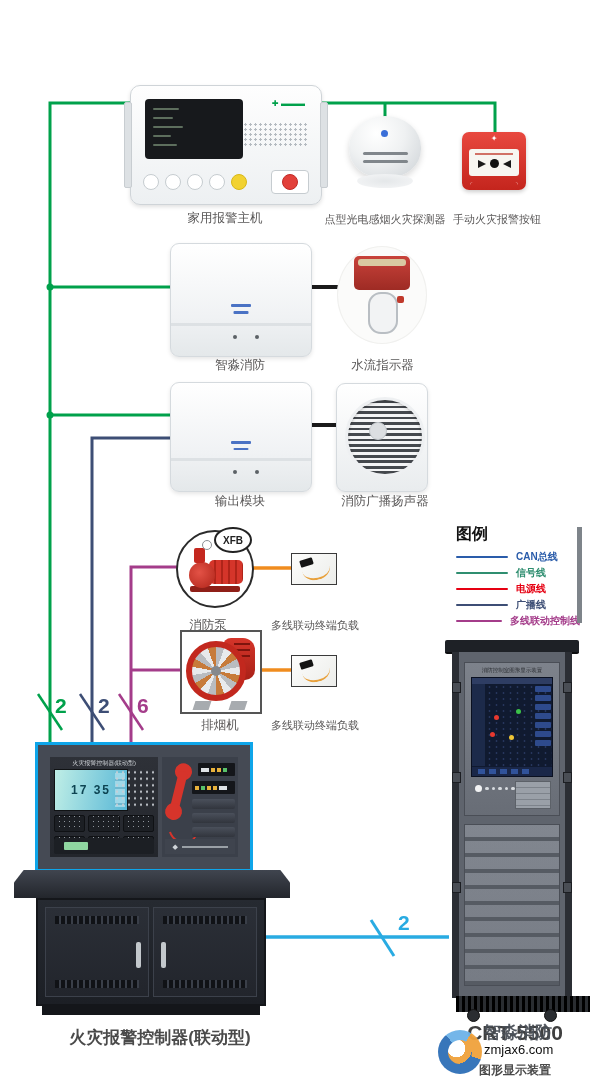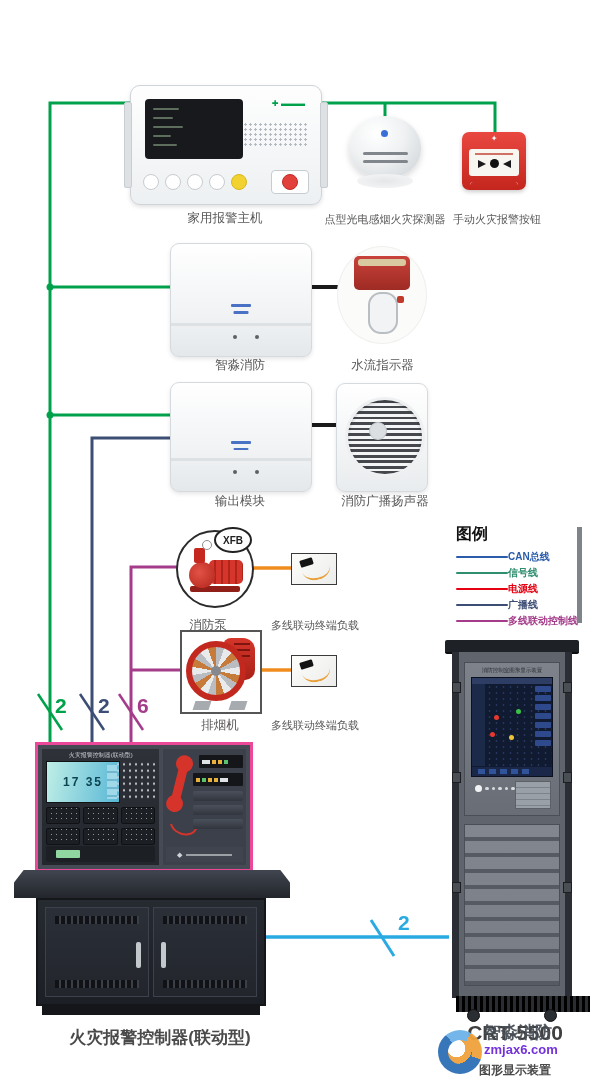--- a/index.html
+++ b/index.html
@@ -77,32 +77,32 @@
   .fan-front{position:absolute;left:4px;top:9px;width:48px;height:48px;border-radius:50%;border:6px solid #c2281e;background:repeating-conic-gradient(#b9bcc0 0 20deg,#e8eaec 20deg 40deg,#c77b3a 40deg 60deg);}
   .fan-hub{position:absolute;left:50%;top:50%;width:10px;height:10px;margin:-5px 0 0 -5px;border-radius:50%;background:#85898d;}
   .fan-leg{position:absolute;bottom:2px;width:16px;height:9px;background:#a7abaf;transform:skewX(-18deg);}
   
   .load{width:44px;height:30px;background:linear-gradient(135deg,#fdfdfc,#ecedea);border:1.5px solid #3a3a3a;z-index:3;overflow:hidden;}
   .load-chip{position:absolute;left:8px;top:5px;width:13px;height:7px;background:#141414;border-radius:1px;transform:rotate(-18deg);}
   .load-wire{position:absolute;left:10px;top:4px;width:28px;height:20px;border:0;border-bottom:2px solid #e8a13c;border-radius:50%;transform:rotate(-12deg);}
   
   .legend{left:448px;top:522px;width:132px;height:104px;background:#fff;z-index:3;}
   .legend-title{font-size:16px;font-weight:bold;color:#111;margin:2px 0 4px 8px;}
-  .lg-row{display:flex;align-items:center;gap:0;height:16px;padding-left:8px;}
+  .lg-row{display:flex;align-items:center;gap:8px;height:16px;padding-left:8px;}
   .lg-line{width:52px;height:2.5px;border-radius:1px;}
   .lg-txt{font-size:10px;font-weight:bold;white-space:nowrap;}
   .c0{background:#2a5caa}.t0{color:#2a5caa}
   .c1{background:#2f8e70}.t1{color:#2f8e70}
   .c2{background:#e60012}.t2{color:#e60012}
   .c3{background:#3d4e75}.t3{color:#3d4e75}
   .c4{background:#a43c8a}.t4{color:#a43c8a}
   .legend-bar{left:577px;top:527px;width:5px;height:96px;background:#7e848a;z-index:3;}
   
   .console{left:28px;top:742px;width:262px;height:278px;z-index:3;}
-  .con-top{position:absolute;left:7px;top:0;width:218px;height:130px;background:#454a54;border:3px solid #ec4899;display:flex;padding:4px;box-sizing:border-box;gap:4px;}
+  .con-top{position:absolute;left:7px;top:0;width:218px;height:130px;background:#454a54;border:3px solid #0ea5e9;display:flex;padding:12px;box-sizing:border-box;gap:4px;}
   .pl{flex:1.35;background:linear-gradient(#2e3138,#23262c);position:relative;padding:2px 3px;box-sizing:border-box;}
   .pl-title{color:#cfd3d8;font-size:6px;text-align:center;white-space:nowrap;overflow:hidden;}
   .lcd{position:absolute;left:4px;top:12px;width:72px;height:40px;background:linear-gradient(100deg,#bfeee6,#58b7d6);border:1px solid #101214;display:flex;align-items:center;justify-content:center;font-weight:bold;font-size:12px;color:#0d4452;letter-spacing:2px;}
   .lcd-col{position:absolute;right:2px;top:3px;width:10px;height:34px;background:repeating-linear-gradient(180deg,#9fd8e8 0 6px,#6fb8d0 6px 8px);}
   .ledgrid{position:absolute;right:4px;top:12px;width:40px;height:40px;background-image:radial-gradient(#c9ced4 .9px,transparent 1.1px);background-size:6px 6.5px;}
   .bankrow{position:absolute;left:4px;right:4px;height:17px;display:flex;gap:3px;}
   .bankrow.r1{top:58px}.bankrow.r2{top:79px}
   .bank{flex:1;background:#1c1f24;border:1px solid #0f1114;border-radius:2px;background-image:radial-gradient(#8f959c .8px,transparent 1px);background-size:5px 5px;background-position:2px 3px;}
   .pl-bot{position:absolute;left:4px;right:4px;bottom:3px;height:16px;background:#1c1f24;border-radius:2px;}
   .pl-bot i{position:absolute;left:10px;top:4px;width:24px;height:8px;background:#8fd6a0;border-radius:1px;}
@@ -151,21 +151,21 @@
   .keypad{position:absolute;right:2px;top:0;width:34px;height:26px;background:#9aa0a8;border:1px solid #5c6168;background-image:repeating-linear-gradient(180deg,transparent 0 5px,#7d838b 5px 6px);}
   .crt-louver{position:absolute;left:5px;right:5px;top:172px;height:160px;background:repeating-linear-gradient(180deg,#84899279 0 12px,#565b63 12px 16px),linear-gradient(#7f848d,#6a6f78);border:1px solid #4a4e56;}
   .crt-foot{position:absolute;left:-3px;bottom:-14px;width:134px;height:16px;background:#1b1e22;background-image:repeating-linear-gradient(90deg,#000 0 3px,#2a2d31 3px 6px);}
   .caster{position:absolute;bottom:-24px;width:11px;height:11px;border-radius:50%;background:#2a2d31;border:1px solid #111;}
   
   .wm{left:438px;top:1024px;width:152px;height:64px;z-index:6;opacity:.95;display:flex;align-items:flex-start;gap:2px;}
   .wm-logo{width:44px;height:44px;margin-top:6px;border-radius:50%;background:conic-gradient(from 210deg,#2e6fb7 0 110deg,#6db3e8 110deg 180deg,#f0a23c 180deg 260deg,#2e6fb7 260deg 360deg);position:relative;flex:none;}
   .wm-logo::after{content:"";position:absolute;left:10px;top:10px;width:24px;height:24px;border-radius:50%;background:radial-gradient(circle at 35% 35%,#fff 0 40%,#f0a23c 41% 70%,#2e6fb7 71%);}
   .wm-txt{line-height:1.1;}
   .wm-name{font-size:17px;font-weight:bold;color:#4a5058;}
-  .wm-site{font-size:13px;font-weight:bold;color:#6d28d9;text-align:center;}
+  .wm-site{font-size:13px;font-weight:normal;color:#000000;text-align:center;}
 </style>
 </head>
 <body>
 
 <div class="stage">
 
 
   <svg class="abs wires" width="600" height="1091" viewBox="0 0 600 1091">
 
     <path d="M50,745 L50,103 L495,103 L495,137" fill="none" stroke="#00a14b" stroke-width="3"></path>

